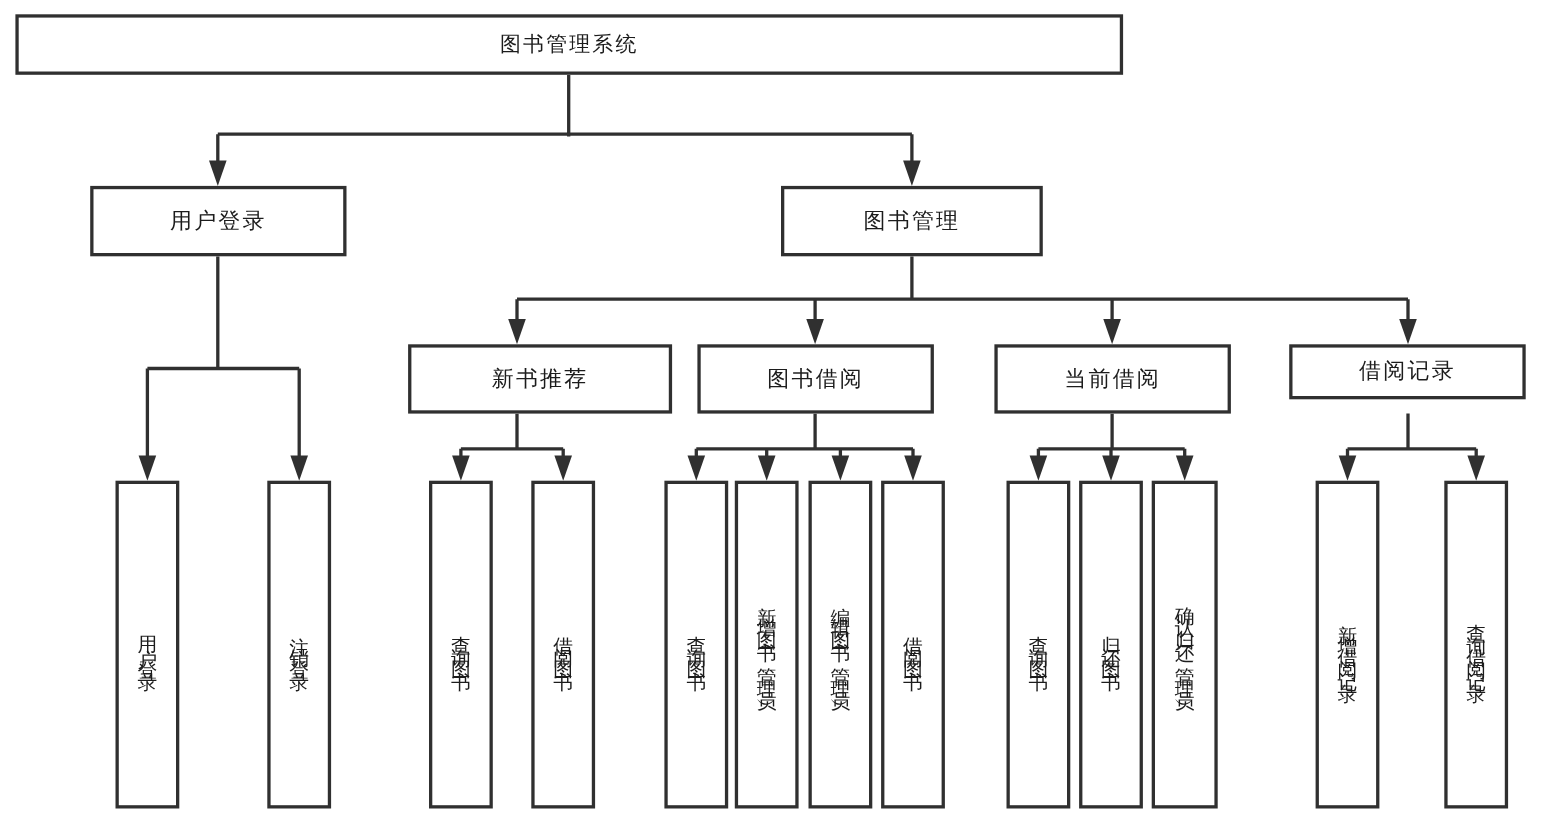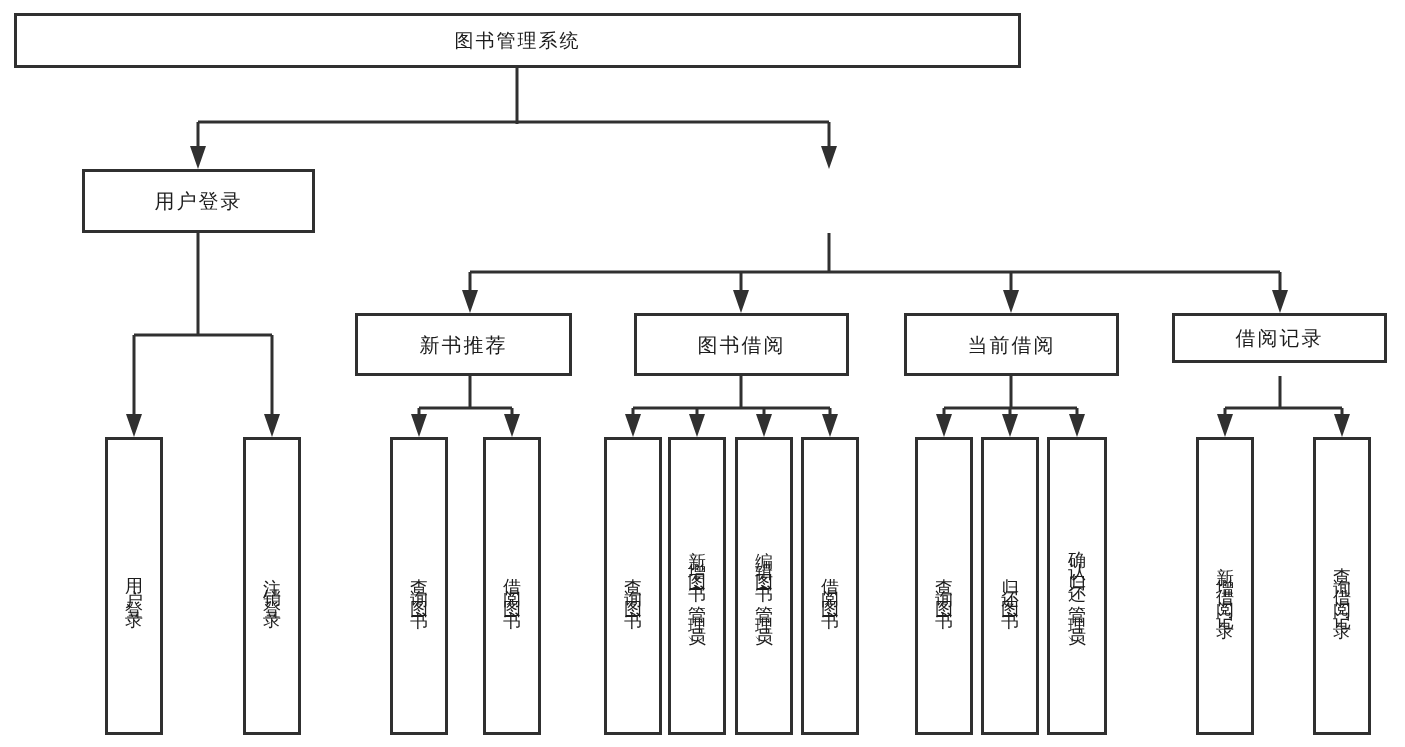--- a/index.html
+++ b/index.html
@@ -79,22 +79,25 @@
     <polygon class="arrow-head" points="1334,414 1350,414 1342,437"></polygon>
   </svg>
 
   <div class="box" style="left:14px;top:13px;width:1007px;height:55px;">
     <span class="hlabel root-label">图书管理系统</span>
   </div>
 
   <div class="box" style="left:82px;top:169px;width:233px;height:64px;">
     <span class="hlabel">用户登录</span>
   </div>
+  <div class="box" style="left:710px;top:169px;width:238px;height:64px;">
+    <span class="hlabel">图书管理</span>
+  </div>
 
-  <div class="box" style="left:355px;top:313px;width:217px;height:63px;">
+  <div class="box" style="left:371px;top:313px;width:240px;height:63px;">
     <span class="hlabel">新书推荐</span>
   </div>
   <div class="box" style="left:904px;top:313px;width:215px;height:63px;">
     <span class="hlabel">当前借阅</span>
   </div>
   <div class="box" style="left:634px;top:313px;width:215px;height:63px;">
     <span class="hlabel">图书借阅</span>
   </div>
   <div class="box" style="left:1172px;top:313px;width:215px;height:50px;">
     <span class="hlabel">借阅记录</span>

